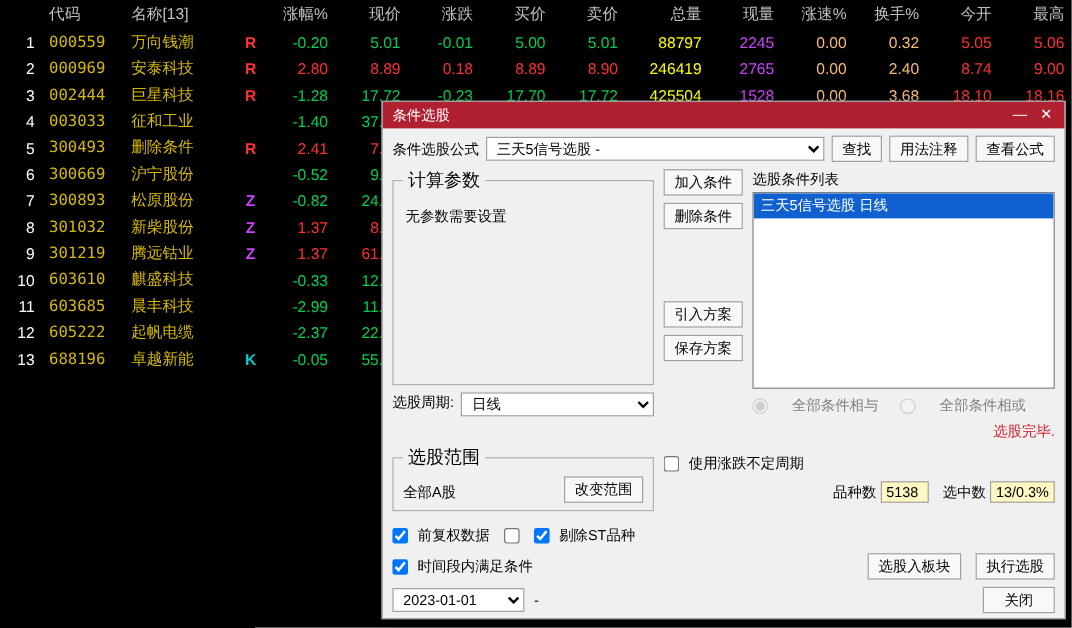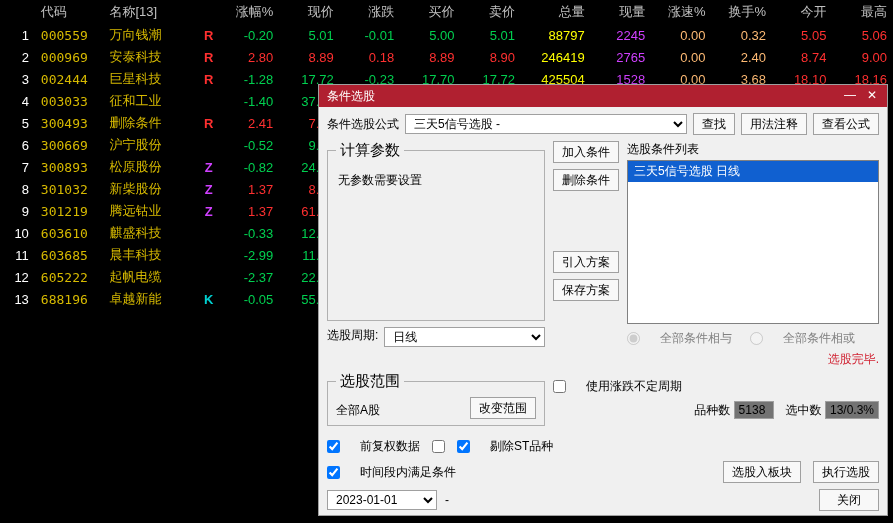--- a/index.html
+++ b/index.html
@@ -124,24 +124,24 @@
   padding: 2px 6px;
 }
 .radio-row { display: flex; gap: 18px; color: #808080; margin-top: 6px; }
 .radio-row label { display: flex; align-items: center; gap: 20px; }
 .done-text { color: #d02030; text-align: right; margin-top: 4px; }
 
 .range-row { display: flex; align-items: flex-end; gap: 8px; }
 .range-row .spacer { flex: 1; }
 
 .opts-row { display: flex; align-items: center; gap: 12px; margin-top: 6px; }
-.opts-row label { display: flex; align-items: center; gap: 20px; }
+.opts-row label { display: flex; align-items: center; gap: 8px; }
 .rtxt { margin-left: auto; }
 
-.count-box { border: 1px solid #a0a0a0; background: #737373; padding: 1px 4px; display: inline-block; min-width: 40px; }
+.count-box { border: 1px solid #a0a0a0; background: #fef9c3; padding: 1px 4px; display: inline-block; min-width: 40px; }
 
 .bottom-row { display: flex; align-items: center; gap: 8px; margin-top: 6px; }
 </style>
 </head>
 <body>
 
 <table class="stock-table">
   <thead>
     <tr>
       <th class="center" style="width:30px"></th>

